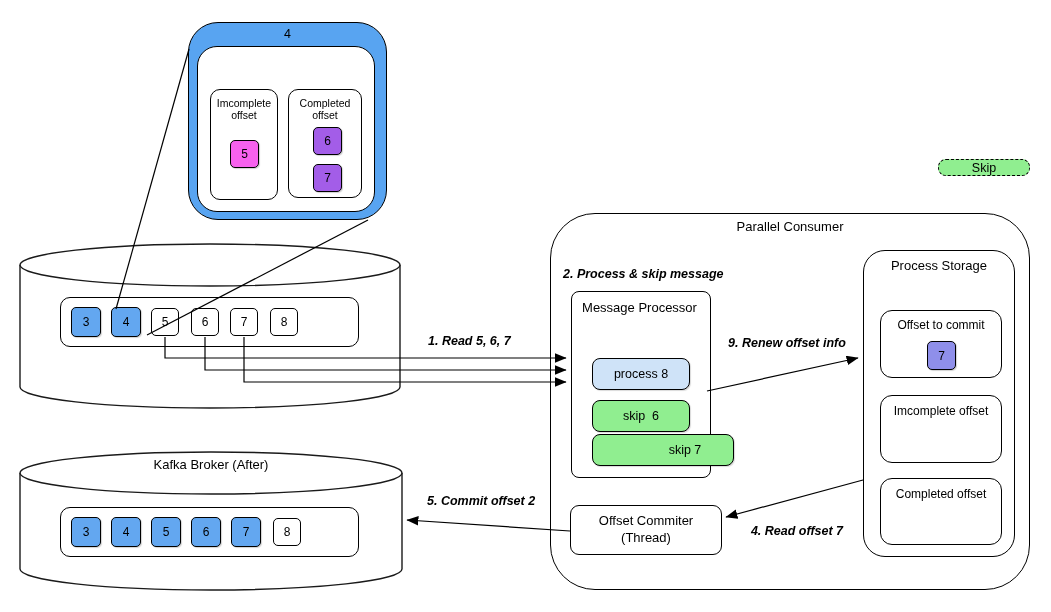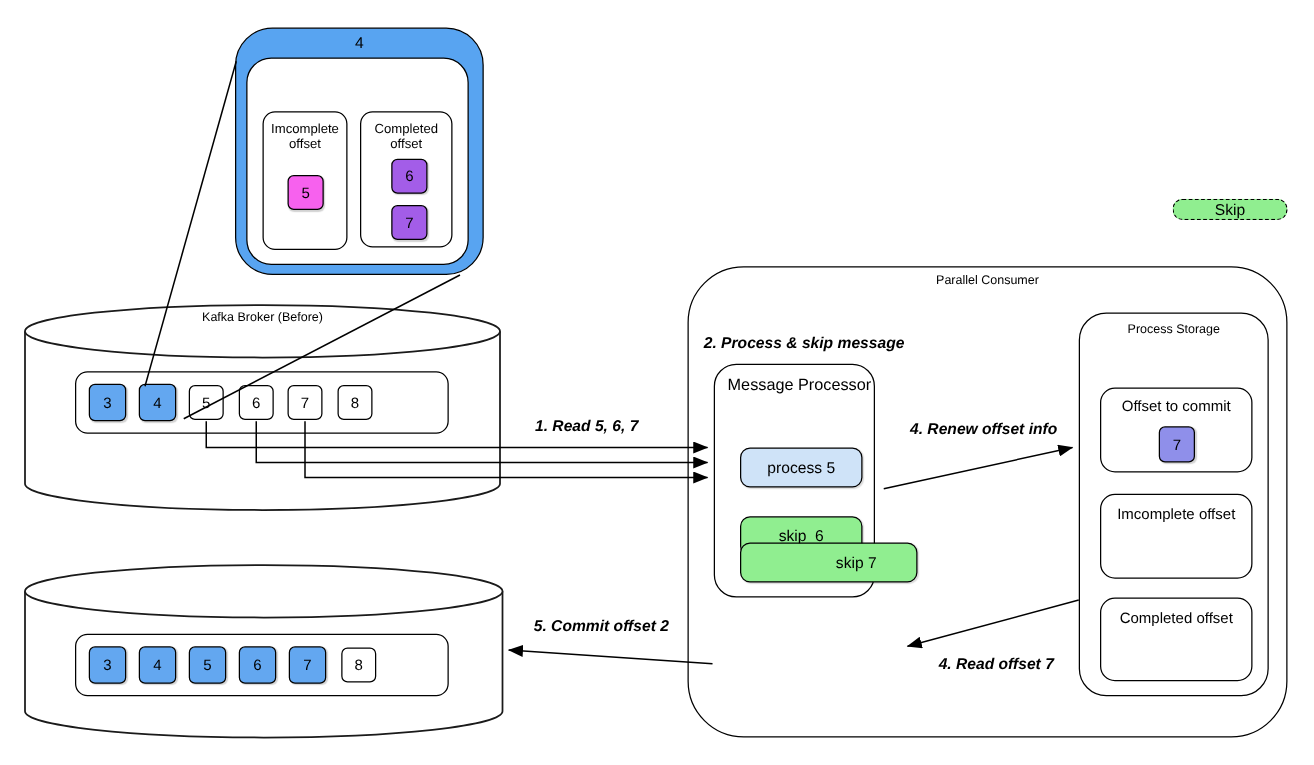--- a/index.html
+++ b/index.html
@@ -6,39 +6,39 @@
   .stage{
     position:relative;width:1051px;height:612px;background:#ffffff;overflow:hidden;
     font-family:"Liberation Sans", sans-serif;color:#000;
   }
   svg.layer{position:absolute;left:0;top:0;pointer-events:none;}
   #wires{z-index:3;}
   #shapes{z-index:0;}
   .box{position:absolute;border:1.4px solid #000;background:#fff;box-sizing:border-box;z-index:1;}
   .lbl{position:absolute;z-index:2;text-align:center;line-height:1.25;}
   .bold{font-weight:700;font-size:12.5px;white-space:nowrap;font-style:italic;}
-  .title{font-size:10px;white-space:nowrap;}
+  .title{font-size:13px;white-space:nowrap;}
 
   
   .callout{left:188px;top:22px;width:199px;height:198px;border-radius:30px;background:#58a4f1;}
   .callout-inner{left:197px;top:46px;width:178px;height:166px;border-radius:20px;}
   .meta-sub{border-radius:10px;font-size:10.5px;text-align:center;}
   .chip{position:absolute;border:1.2px solid #000;border-radius:5px;display:flex;align-items:center;justify-content:center;font-size:12px;box-sizing:border-box;box-shadow:1px 1px 1px rgba(0,0,0,0.18);}
   .chip.pink{background:#f761ee;}
   .chip.purple{background:#a35de8;}
   .chip.blue{background:#63a7f0;}
   .chip.white{background:#fff;box-shadow:none;}
   .chip.periwinkle{background:#8f8fea;}
 
   
   .row{border-radius:10px;}
 
   
   .pc{left:550px;top:213px;width:480px;height:377px;border-radius:45px;border-width:1.5px;background:transparent;}
-  .mp{left:571px;top:291px;width:129px;height:187px;border-radius:18px;}
+  .mp{left:571px;top:291px;width:140px;height:187px;border-radius:8px;}
   .mp-chip{position:absolute;left:20px;width:96px;height:30px;border:1.2px solid #000;border-radius:8px;display:flex;align-items:center;justify-content:center;font-size:12.5px;white-space:pre;box-shadow:1px 1px 1px rgba(0,0,0,0.15);}
   .mp-chip.process{background:#cfe3f8;}
   .mp-chip.skip{background:#90ee90;}
   .oc{left:570px;top:505px;width:152px;height:50px;border-radius:9px;display:flex;flex-direction:column;align-items:center;justify-content:center;font-size:13px;line-height:1.3;}
   .os{left:863px;top:250px;width:152px;height:307px;border-radius:22px;}
   .os-sub{left:880px;width:122px;border-radius:12px;font-size:12px;text-align:center;}
 
   
   .legend{border:1.6px dashed #000;border-radius:8px;display:flex;align-items:center;justify-content:center;font-size:12.5px;z-index:1;position:absolute;box-sizing:border-box;}
   .legend.completed{background:#cce0f8;}
@@ -68,72 +68,76 @@
     <div style="padding-top:7px;">Imcomplete offset</div>
     <div class="chip pink" style="left:19px;top:50px;width:29px;height:28px;">5</div>
   </div>
 
   <div class="box meta-sub" style="left:288px;top:89px;width:74px;height:109px;">
     <div style="padding-top:7px;">Completed offset</div>
     <div class="chip purple" style="left:24px;top:37px;width:29px;height:28px;">6</div>
     <div class="chip purple" style="left:24px;top:74px;width:29px;height:28px;">7</div>
   </div>
 
-  <div class="lbl title" style="left:110px;top:249px;width:200px;">Kafka Broker (Before)</div>
   <div class="box row" style="left:60px;top:297px;width:299px;height:50px;">
     <div class="chip blue" style="left:10px;top:9px;width:30px;height:30px;">3</div>
     <div class="chip blue" style="left:50px;top:9px;width:30px;height:30px;">4</div>
     <div class="chip white" style="left:90px;top:10px;width:28px;height:28px;">5</div>
     <div class="chip white" style="left:130px;top:10px;width:28px;height:28px;">6</div>
     <div class="chip white" style="left:169px;top:10px;width:28px;height:28px;">7</div>
     <div class="chip white" style="left:209px;top:10px;width:28px;height:28px;">8</div>
   </div>
 
+  <div class="lbl title" style="left:111px;top:457px;width:200px;">Kafka Broker (After)</div>
   <div class="box row" style="left:60px;top:507px;width:299px;height:50px;">
     <div class="chip blue" style="left:10px;top:9px;width:30px;height:30px;">3</div>
     <div class="chip blue" style="left:50px;top:9px;width:30px;height:30px;">4</div>
     <div class="chip blue" style="left:90px;top:9px;width:30px;height:30px;">5</div>
     <div class="chip blue" style="left:130px;top:9px;width:30px;height:30px;">6</div>
     <div class="chip blue" style="left:170px;top:9px;width:30px;height:30px;">7</div>
     <div class="chip white" style="left:212px;top:10px;width:28px;height:28px;">8</div>
   </div>
 
   <div class="box pc"></div>
   <div class="lbl title" style="left:690px;top:219px;width:200px;">Parallel Consumer</div>
 
   <div class="lbl bold" style="left:563px;top:267px;width:160px;text-align:left;">2. Process &amp; skip message</div>
 
   <div class="box mp">
     <div class="lbl" style="left:0;top:8px;width:135px;font-size:13px;">Message Processor</div>
-    <div class="mp-chip process" style="top:66px;">process 5</div>
-    <div class="mp-chip skip" style="top:121px;">skip  6</div>
+    <div class="mp-chip process" style="top:66px;">process 8</div>
+    <div class="mp-chip skip" style="top:108px;">skip  6</div>
     <div class="mp-chip skip" style="top:142px;padding-left:44px;">skip 7</div>
   </div>
 
+  <div class="box oc">
+    <div>Offset Commiter</div>
+    <div>(Thread)</div>
+  </div>
 
   <div class="box os"></div>
   <div class="lbl title" style="left:863px;top:258px;width:152px;">Process Storage</div>
 
   <div class="box os-sub" style="top:310px;height:68px;">
     <div style="padding-top:7px;">Offset to commit</div>
     <div class="chip periwinkle" style="left:46px;top:30px;width:29px;height:29px;">7</div>
   </div>
 
   <div class="box os-sub" style="top:395px;height:68px;">
     <div style="padding-top:8px;">Imcomplete offset</div>
   </div>
 
   <div class="box os-sub" style="top:478px;height:67px;">
     <div style="padding-top:8px;">Completed offset</div>
   </div>
 
   <div class="legend skip" style="left:938px;top:159px;width:92px;height:17px;">Skip</div>
 
   <div class="lbl bold" style="left:428px;top:334px;width:110px;text-align:left;">1. Read 5, 6, 7</div>
-  <div class="lbl bold" style="left:728px;top:336px;width:120px;text-align:left;">4. Renew offset info</div>
+  <div class="lbl bold" style="left:728px;top:336px;width:120px;text-align:left;">9. Renew offset info</div>
   <div class="lbl bold" style="left:747px;top:524px;width:100px;text-align:center;">4. Read offset 7</div>
   <div class="lbl bold" style="left:427px;top:494px;width:110px;text-align:left;">5. Commit offset 2</div>
 
   <svg id="wires" class="layer" width="1051" height="612">
     <defs>
       <marker id="arrow" markerWidth="11" markerHeight="8" refX="9.5" refY="4" orient="auto">
         <path d="M0,0 L10,4 L0,8 Z" fill="#000"></path>
       </marker>
     </defs>
     <g stroke="#000" stroke-width="1.2" fill="none">

